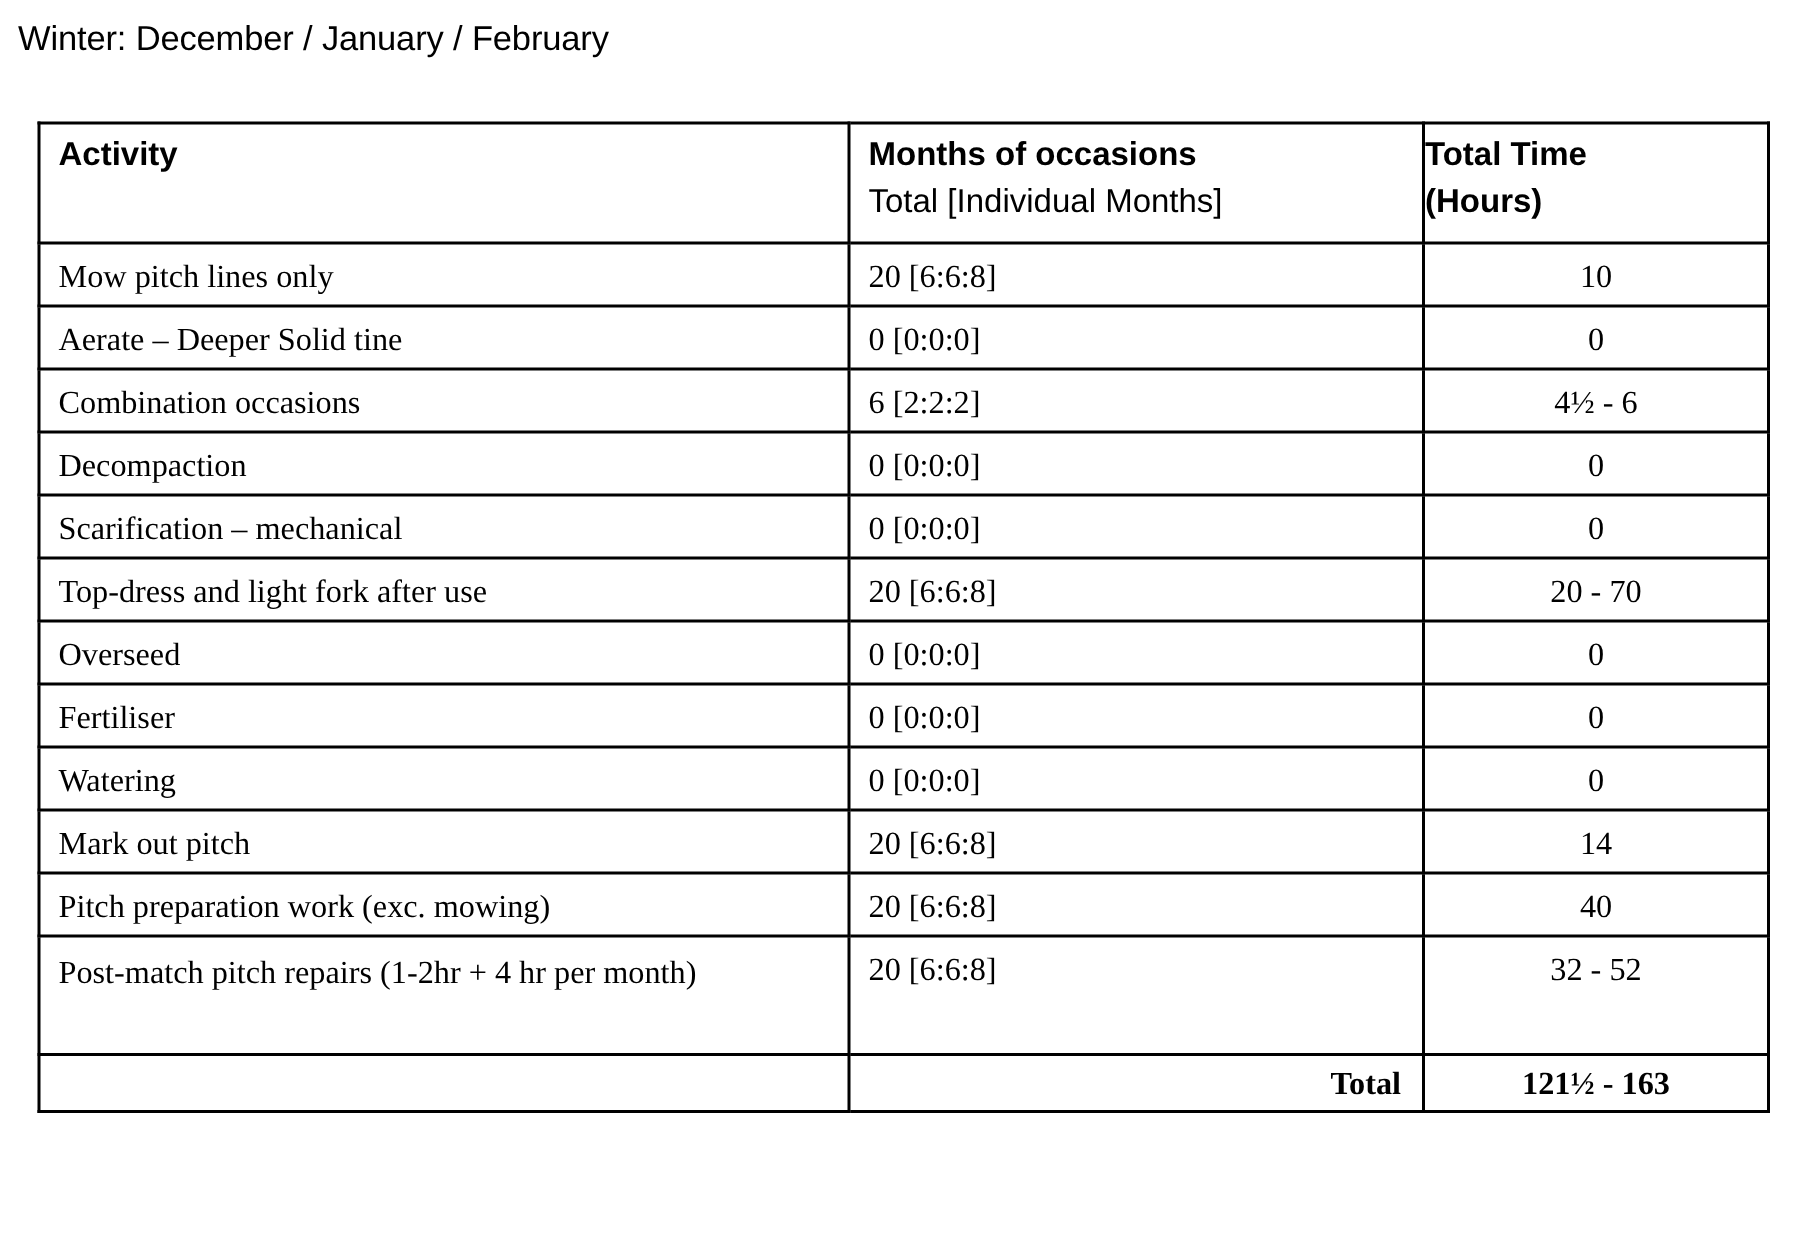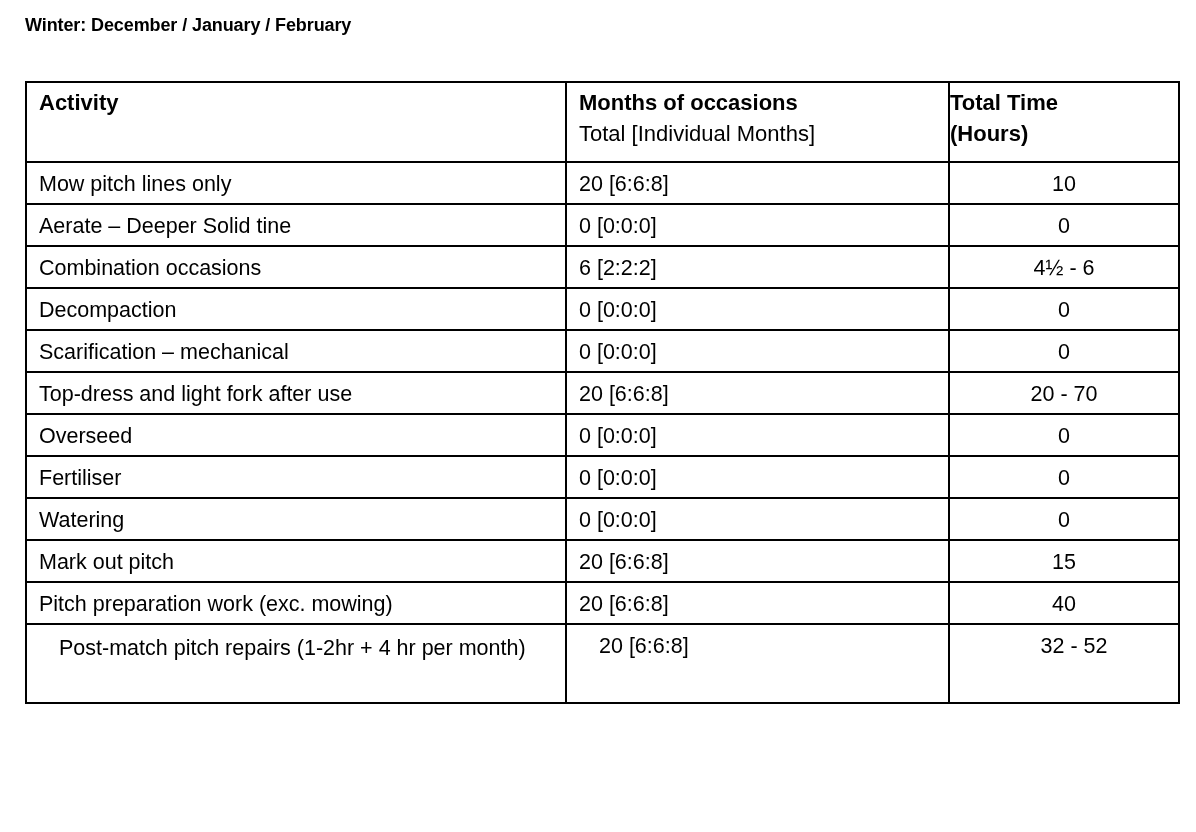--- a/index.html
+++ b/index.html
@@ -15,24 +15,24 @@
     overflow: hidden;
   }
   .page {
     position: relative;
     width: 1196px;
     height: 832px;
     box-sizing: border-box;
   }
   .page-title {
     position: absolute;
-    left: 25px;
+    left: 12px;
     top: 10px;
-    font-size: 18px;
-    font-weight: bold;
+    font-size: 23px;
+    font-weight: normal;
     letter-spacing: -0.1px;
     white-space: nowrap;
     line-height: 30px;
   }
   .table-wrap {
     position: absolute;
     left: 25px;
     top: 81px;
     width: 1040px;
   }
@@ -73,37 +73,38 @@
   
   .cell {
     height: 40px;
     box-sizing: border-box;
   }
   .cell-inner {
     padding: 3px 0 0 12px;
     font-size: 21.5px;
     line-height: 37px;
     white-space: nowrap;
+    font-family: Liberation Serif, serif;
   }
   .cell-inner.center {
     padding-left: 0;
     padding-right: 0;
     text-align: center;
   }
   .cell-inner.right {
     padding-left: 0;
     padding-right: 14px;
     text-align: right;
   }
   .cell-inner.bold { font-weight: bold; }
   .cell-inner.wrap {
     white-space: normal;
     line-height: 40px;
   }
-  .cell.tall { height: 79px; padding-left: 20px; }
+  .cell.tall { height: 79px; }
   .cell.total-row { height: 38px; }
   .cell-inner.total-inner {
     line-height: 34px;
     padding-top: 1px;
   }
   .empty-inner { line-height: 37px; }
 </style>
 </head>
 <body>
 
@@ -252,21 +253,21 @@
 
 
         <tr>
           <td class="cell">
               <div class="cell-inner">Mark out pitch</div>
             </td>
           <td class="cell">
               <div class="cell-inner">20 [6:6:8]</div>
             </td>
           <td class="cell">
-              <div class="cell-inner center">15</div>
+              <div class="cell-inner center">14</div>
             </td>
         </tr>
 
         <tr>
           <td class="cell">
               <div class="cell-inner">Pitch preparation work (exc. mowing)</div>
             </td>
           <td class="cell">
               <div class="cell-inner">20 [6:6:8]</div>
             </td>
@@ -280,18 +281,29 @@
               <div class="cell-inner wrap">Post-match pitch repairs (1-2hr + 4 hr per month)</div>
             </td>
           <td class="cell tall">
               <div class="cell-inner">20 [6:6:8]</div>
             </td>
           <td class="cell tall">
               <div class="cell-inner center">32 - 52</div>
             </td>
         </tr>
 
+        <tr>
+          <td class="cell total-row">
+              <div class="cell-inner empty-inner"></div>
+            </td>
+          <td class="cell total-row">
+              <div class="cell-inner right bold total-inner">Total</div>
+            </td>
+          <td class="cell total-row">
+              <div class="cell-inner center bold total-inner">121½ - 163</div>
+            </td>
+        </tr>
 
       </tbody>
     </table>
   </div>
 
 </div>
 
 </body></html>

